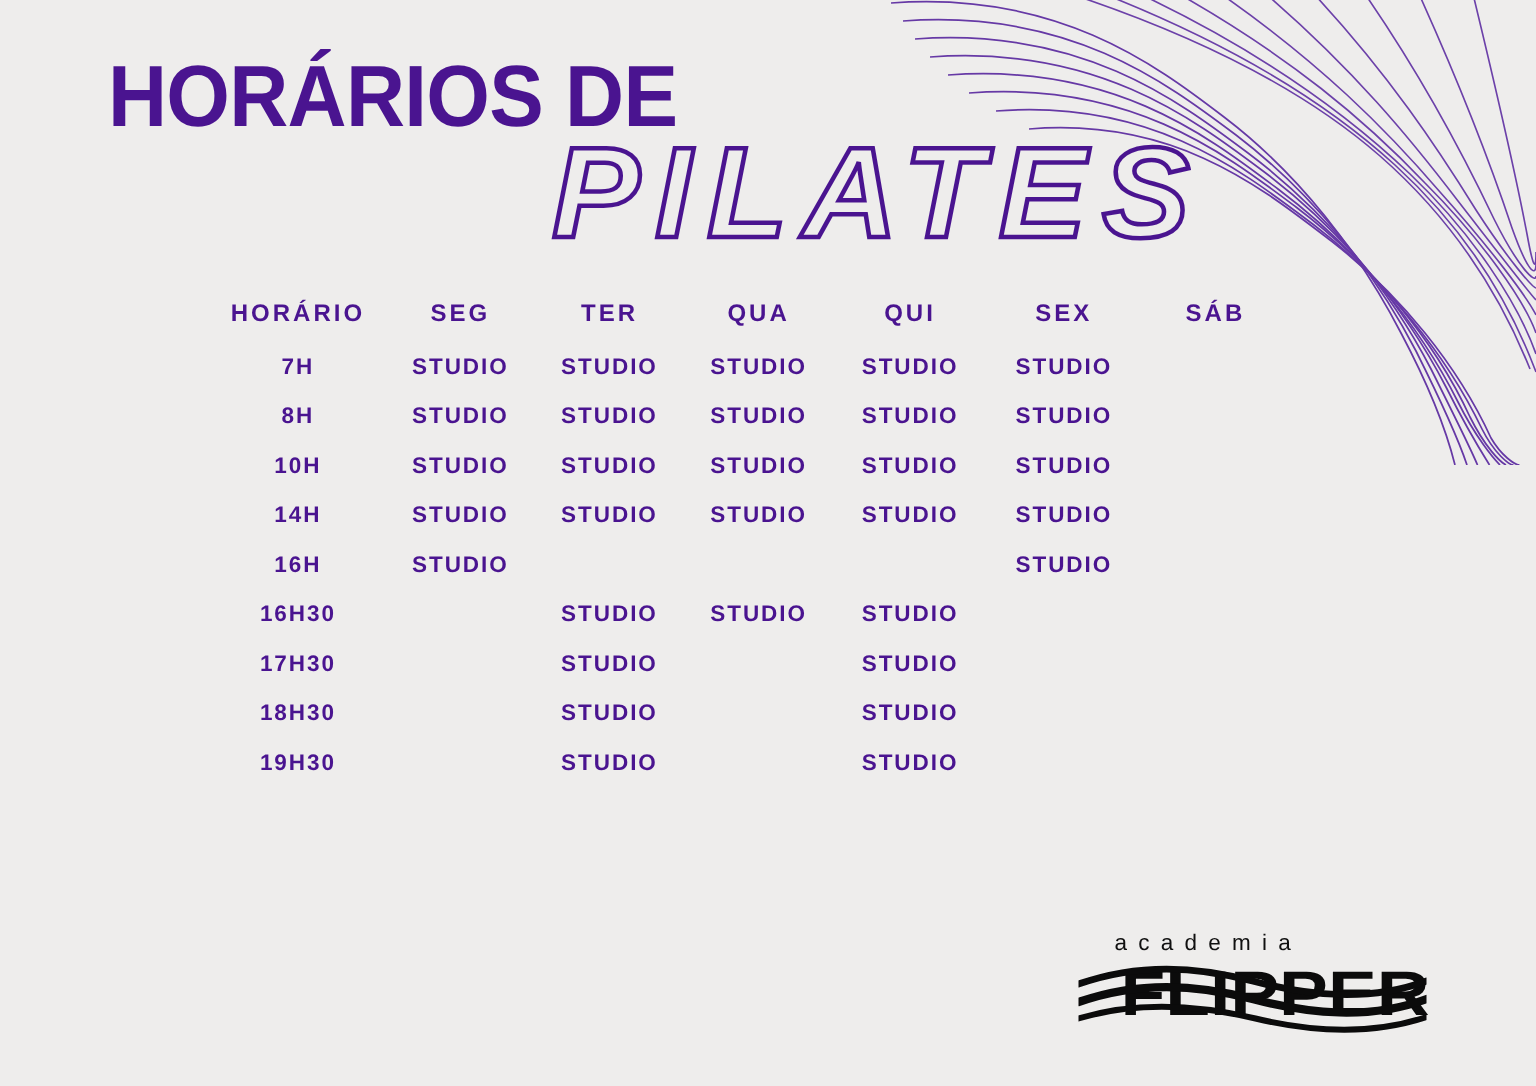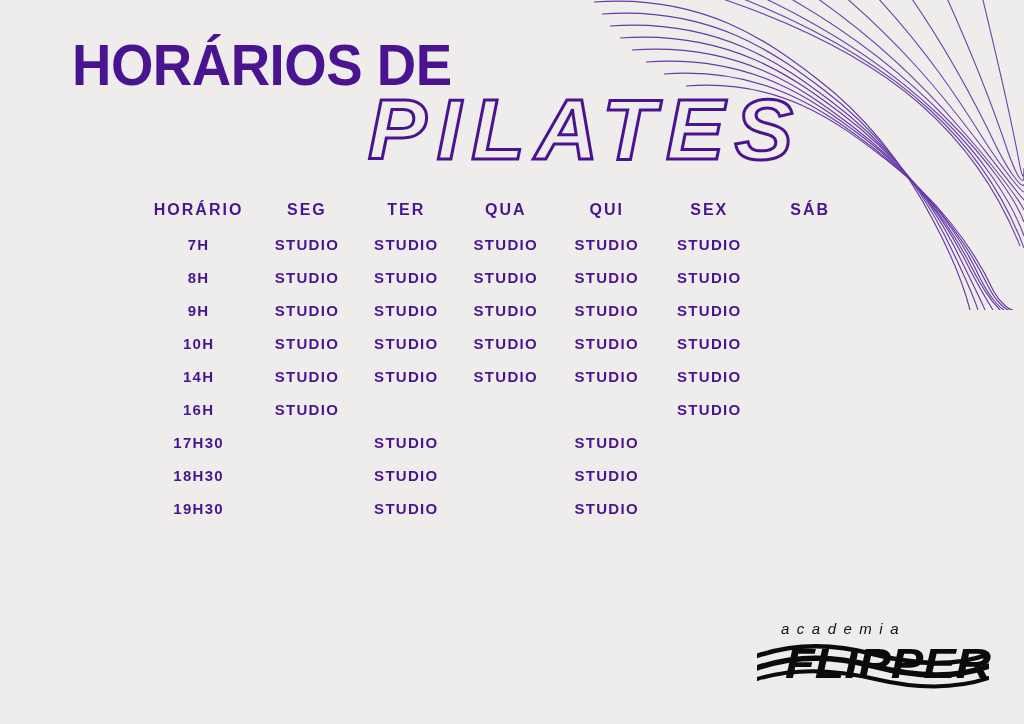--- a/index.html
+++ b/index.html
@@ -106,25 +106,24 @@
   }
   .studio-cell {
     font-size: 14px;
     letter-spacing: 1.4px;
   }
   .empty-cell { color: transparent; }
 
   
   #logo {
     position: absolute;
-    left: 757px;
+    left: 719px;
     top: 620px;
     width: 232px;
     height: 70px;
-    font-style: italic;
   }
   #logo-academia {
     position: absolute;
     left: 24px;
     top: 0px;
     font-size: 15px;
     letter-spacing: 7.5px;
     color: #101010;
     font-family: "Liberation Sans", sans-serif;
     white-space: nowrap;
@@ -225,29 +224,20 @@
         <tr>
           <td class="hora-cell">8H</td>
           <td class="studio-cell">STUDIO</td>
           <td class="studio-cell">STUDIO</td>
           <td class="studio-cell">STUDIO</td>
           <td class="studio-cell">STUDIO</td>
           <td class="studio-cell">STUDIO</td>
           <td class="studio-cell empty-cell"></td>
         </tr>
         <tr>
-          <td class="hora-cell">9H</td>
-          <td class="studio-cell">STUDIO</td>
-          <td class="studio-cell">STUDIO</td>
-          <td class="studio-cell">STUDIO</td>
-          <td class="studio-cell">STUDIO</td>
-          <td class="studio-cell">STUDIO</td>
-          <td class="studio-cell empty-cell"></td>
-        </tr>
-        <tr>
           <td class="hora-cell">10H</td>
           <td class="studio-cell">STUDIO</td>
           <td class="studio-cell">STUDIO</td>
           <td class="studio-cell">STUDIO</td>
           <td class="studio-cell">STUDIO</td>
           <td class="studio-cell">STUDIO</td>
           <td class="studio-cell empty-cell"></td>
         </tr>
         <tr>
           <td class="hora-cell">14H</td>
@@ -258,20 +248,29 @@
           <td class="studio-cell">STUDIO</td>
           <td class="studio-cell empty-cell"></td>
         </tr>
         <tr>
           <td class="hora-cell">16H</td>
           <td class="studio-cell">STUDIO</td>
           <td class="studio-cell empty-cell"></td>
           <td class="studio-cell empty-cell"></td>
           <td class="studio-cell empty-cell"></td>
           <td class="studio-cell">STUDIO</td>
+          <td class="studio-cell empty-cell"></td>
+        </tr>
+        <tr>
+          <td class="hora-cell">16H30</td>
+          <td class="studio-cell empty-cell"></td>
+          <td class="studio-cell">STUDIO</td>
+          <td class="studio-cell">STUDIO</td>
+          <td class="studio-cell">STUDIO</td>
+          <td class="studio-cell empty-cell"></td>
           <td class="studio-cell empty-cell"></td>
         </tr>
         <tr>
           <td class="hora-cell">17H30</td>
           <td class="studio-cell empty-cell"></td>
           <td class="studio-cell">STUDIO</td>
           <td class="studio-cell empty-cell"></td>
           <td class="studio-cell">STUDIO</td>
           <td class="studio-cell empty-cell"></td>
           <td class="studio-cell empty-cell"></td>

